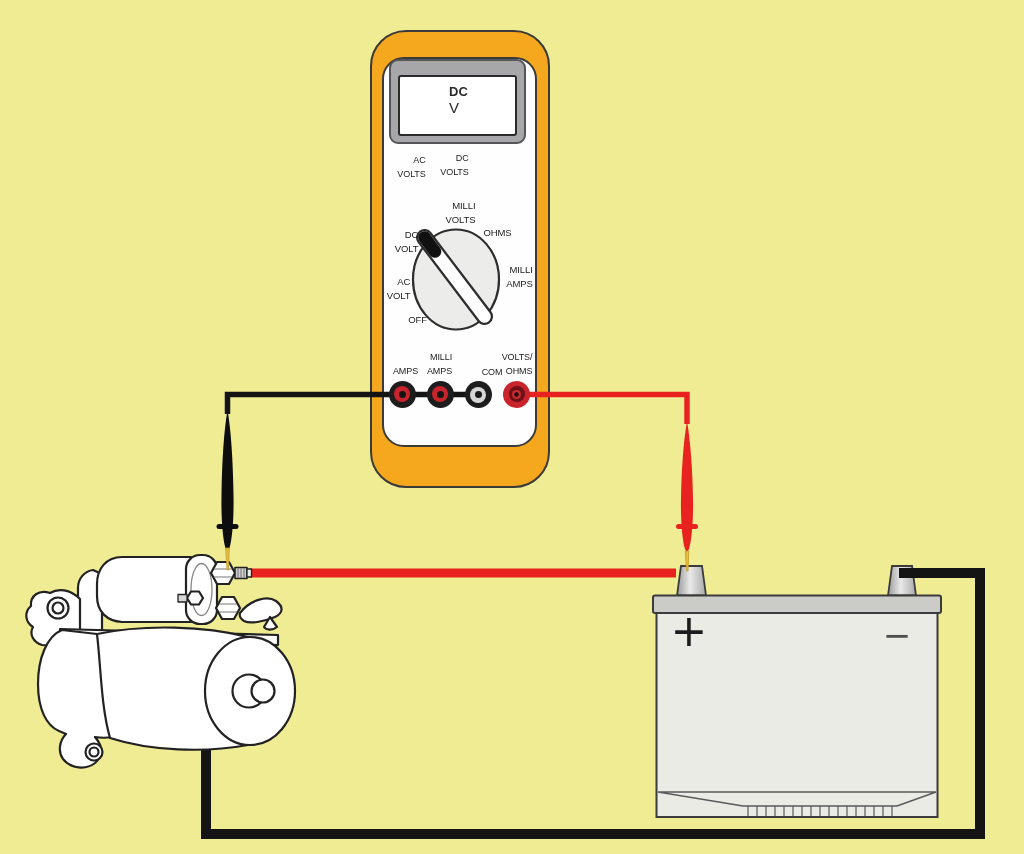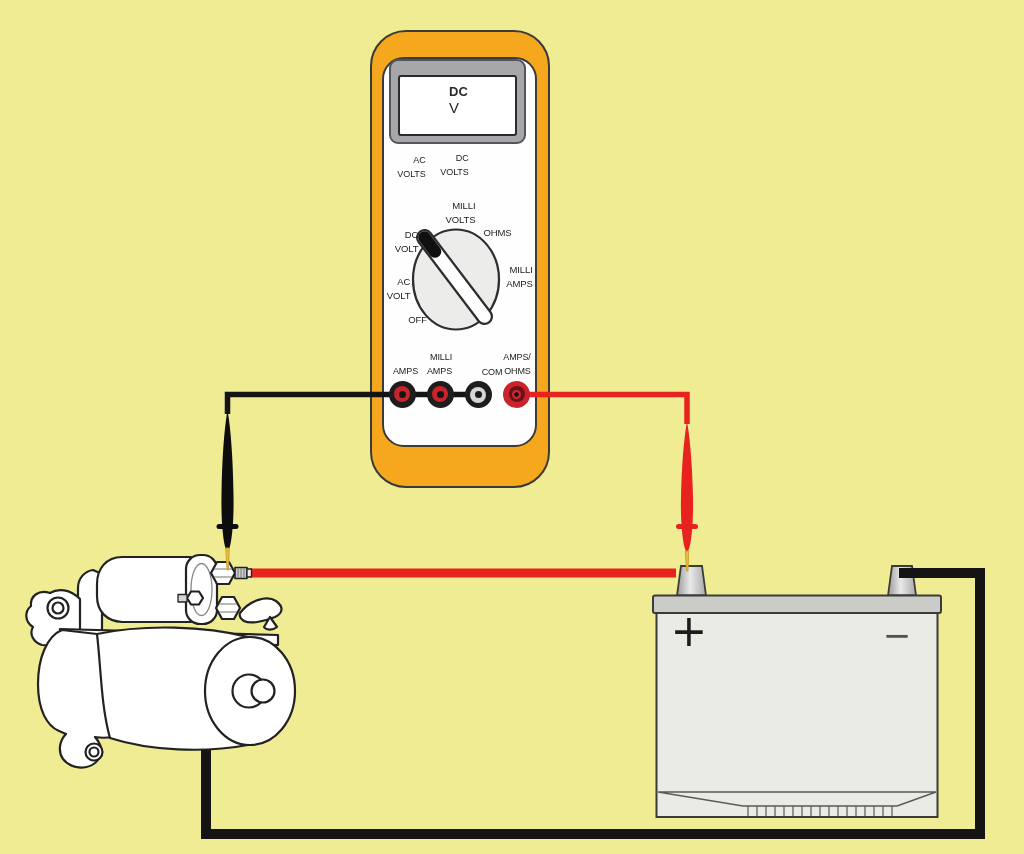--- a/index.html
+++ b/index.html
@@ -133,21 +133,21 @@
     <div class="mlabel dial" style="left:34.5px;top:209.5px">DC
 VOLT</div>
     <div class="mlabel dial" style="left:26.5px;top:257px">AC
 VOLT</div>
     <div class="mlabel dial" style="left:45.5px;top:288px">OFF</div>
 
     <div class="mlabel" style="left:33.5px;top:338.5px">AMPS</div>
     <div class="mlabel" style="left:67.5px;top:332px">MILLI
 AMPS</div>
     <div class="mlabel" style="left:120px;top:340px">COM</div>
-    <div class="mlabel" style="left:145px;top:332px">AMPS/
+    <div class="mlabel" style="left:145px;top:332px">VOLTS/
 OHMS</div>
   </div>
 
   <svg class="layer z3" viewBox="0 0 1024 854">
     <path d="M478 394.5 H227.5 V414" fill="none" stroke="#141414" stroke-width="5.5"></path>
     <path fill="#0D0D0D" d="M227.5 410 C231 430 233 460 233.5 495 C234 520 232 540 229.5 548 L227.5 552 L225.5 548 C223 540 221 520 221.5 495 C222 460 224 430 227.5 410 Z"></path>
     <rect x="216.5" y="524" width="22" height="5" rx="2.5" fill="#0D0D0D"></rect>
     <polygon fill="#E5BE3D" stroke="#C69B25" stroke-width="0.8" points="225.7,548 229.3,548 228.5,570 227,570"></polygon>
 
     <path d="M516.5 394.5 H687 V424" fill="none" stroke="#E8231F" stroke-width="5.5"></path>

